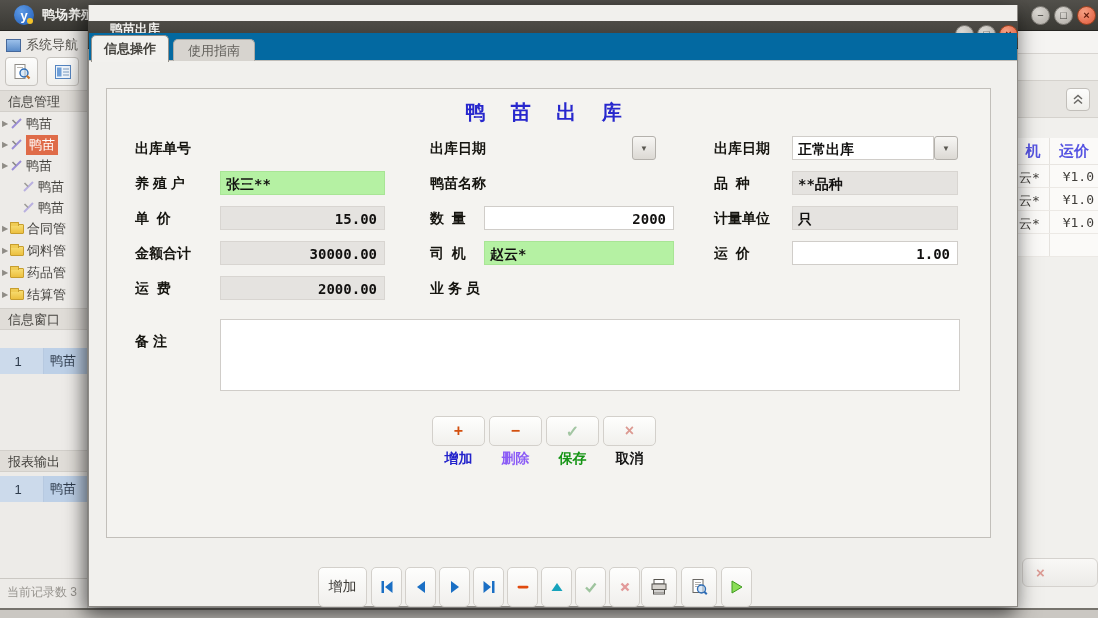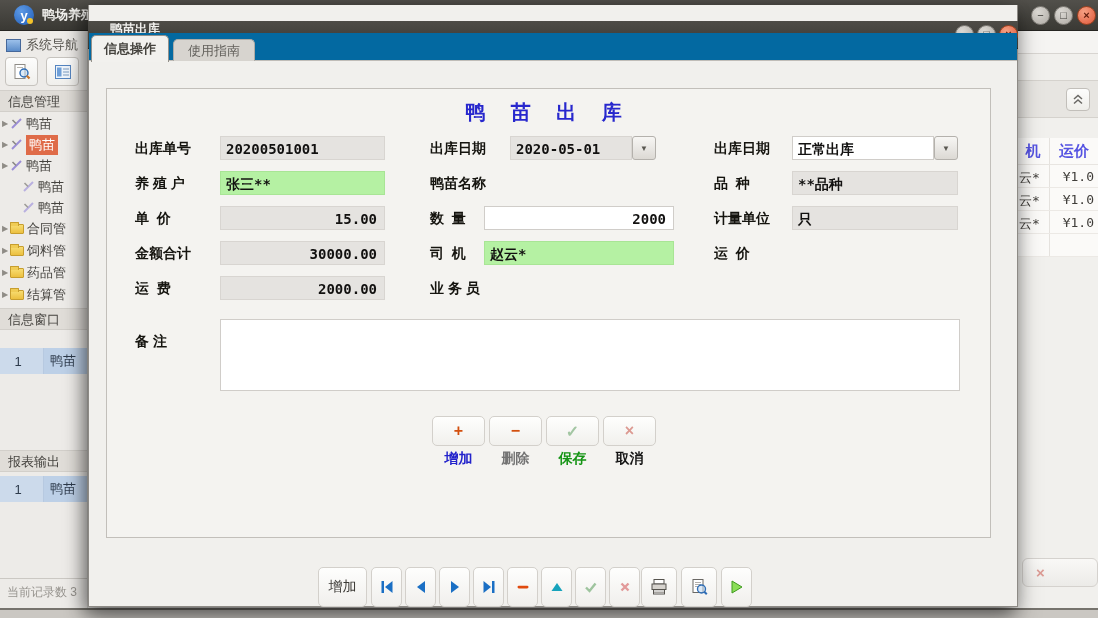--- a/index.html
+++ b/index.html
@@ -254,24 +254,22 @@
     <div class="tabstrip">
       <div class="tab active">信息操作</div>
       <div class="tab idle">使用指南</div>
     </div>
 
     <div id="dbody">
       <div id="panel">
         <div id="formtitle">鸭 苗 出 库</div>
 
         <span class="flbl" style="left:28px;top:47px">出库单号</span>
-        <div class="fval gray" style="left:113px;top:47px;width:165px">20200501001</div>
 
         <span class="flbl" style="left:323px;top:47px">出库日期</span>
-        <div class="fval gray" style="left:403px;top:47px;width:122px">2020-05-01</div>
         <div class="combobtn" style="left:525px;top:47px">
             <span>▼</span>
           </div>
 
         <span class="flbl" style="left:607px;top:47px">出库日期</span>
         <div class="fval white" style="left:685px;top:47px;width:142px">正常出库</div>
         <div class="combobtn" style="left:827px;top:47px">
             <span>▼</span>
           </div>
 
@@ -292,20 +290,21 @@
         <span class="flbl" style="left:607px;top:117px">计量单位</span>
         <div class="fval gray" style="left:685px;top:117px;width:166px">只</div>
 
         <span class="flbl" style="left:28px;top:152px">金额合计</span>
         <div class="fval gray num" style="left:113px;top:152px;width:165px">30000.00</div>
 
         <span class="flbl" style="left:323px;top:152px">司  机</span>
         <div class="fval green" style="left:377px;top:152px;width:190px">赵云*</div>
 
         <span class="flbl" style="left:607px;top:152px">运  价</span>
+        <div class="fval white num" style="left:685px;top:152px;width:166px">1.00</div>
 
         <span class="flbl" style="left:28px;top:187px">运  费</span>
         <div class="fval gray num" style="left:113px;top:187px;width:165px">2000.00</div>
 
         <span class="flbl" style="left:323px;top:187px">业 务 员</span>
 
         <span class="flbl" style="left:28px;top:240px">备 注</span>
         <div class="fval white" style="left:113px;top:230px;width:740px;height:72px"></div>
 
         <div class="actbtn" style="left:325px;top:327px;color:#d3500f">
@@ -315,21 +314,21 @@
             <span>−</span>
           </div>
         <div class="actbtn" style="left:439px;top:327px;color:#a3c6a3">
             <span>✓</span>
           </div>
         <div class="actbtn" style="left:496px;top:327px;color:#dc9a92">
             <span>×</span>
           </div>
 
         <span class="actlbl" style="left:325px;top:361px;color:#2323cb">增加</span>
-        <span class="actlbl" style="left:382px;top:361px;color:#737373">删除</span>
+        <span class="actlbl" style="left:382px;top:361px;color:#8b5cf6">删除</span>
         <span class="actlbl" style="left:439px;top:361px;color:#149414">保存</span>
         <span class="actlbl" style="left:496px;top:361px;color:#141414">取消</span>
       </div>
     </div>
 
     <div class="tbtn" style="left:229px;width:49px">
         <span>增加</span>
       </div>
 
     <div class="tbtn" style="left:282px;width:31px">

